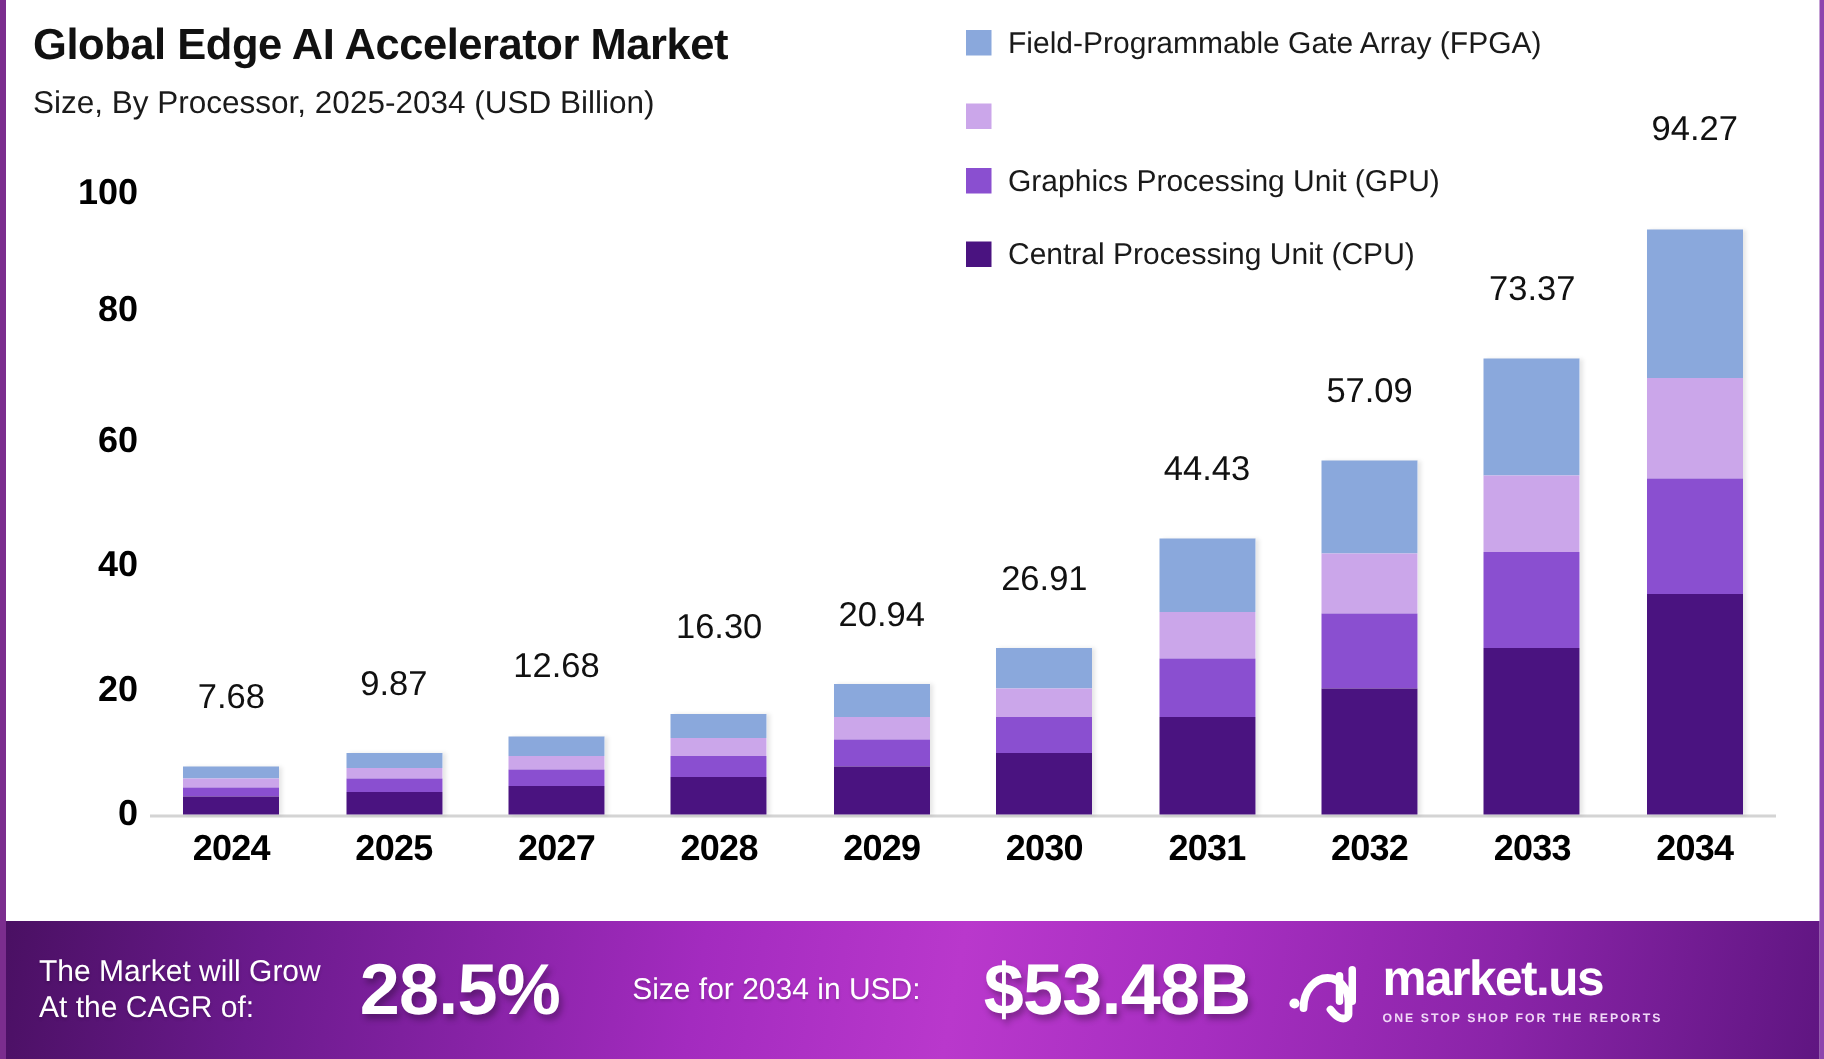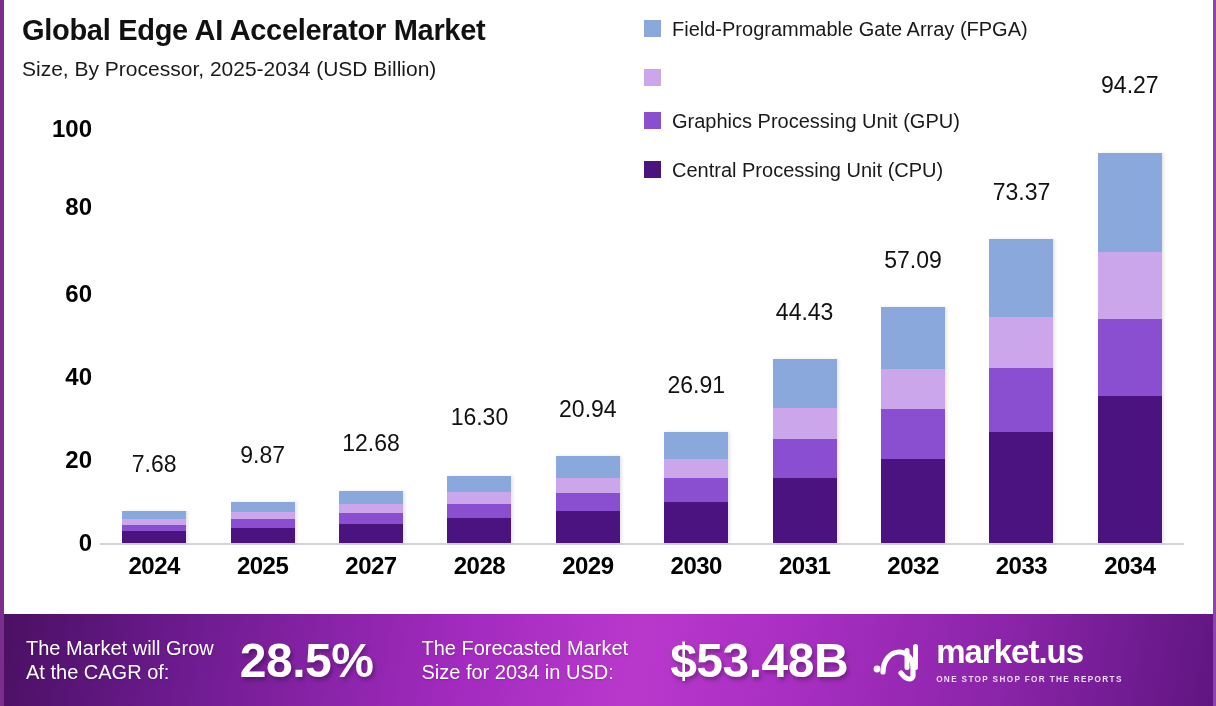--- a/index.html
+++ b/index.html
@@ -291,21 +291,20 @@
     <div class="foot-block cagr-block">
       <div class="foot-text">
         <div>The Market will Grow</div>
         <div>At the CAGR of:</div>
       </div>
       <div class="foot-big cagr-value">28.5%</div>
     </div>
 
     <div class="foot-block forecast-block">
       <div class="foot-text">
-        <div>The Forecasted Market</div>
         <div>Size for 2034 in USD:</div>
       </div>
       <div class="foot-big forecast-value">$53.48B</div>
     </div>
 
     <div class="brand">
       <span class="brand-mark">
         <svg viewBox="0 0 56 44" width="56" height="44" aria-hidden="true">
           <circle cx="7" cy="31" r="3.4" fill="#ffffff"></circle>
           <path d="M13 34 C13 22 21 14 29 14 C37 14 43 21 43 30 L43 38 C43 40 41 41 39.5 41 C37 41 34 39 31 35" fill="none" stroke="#ffffff" stroke-width="5.2" stroke-linecap="round"></path>

